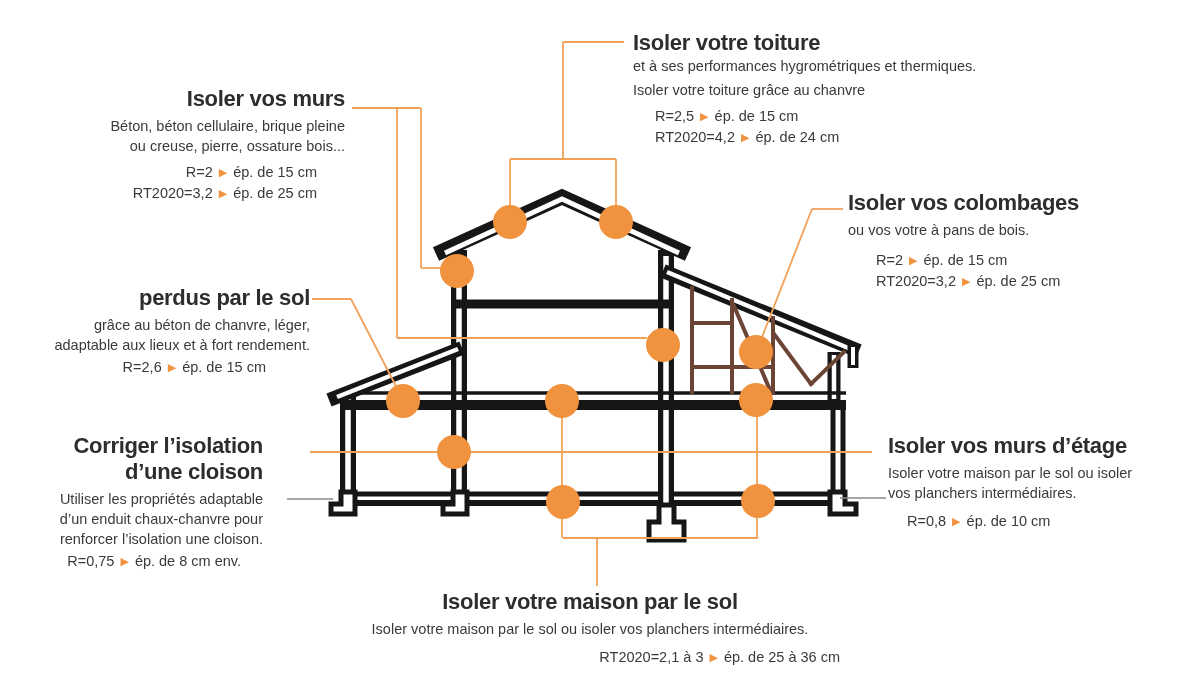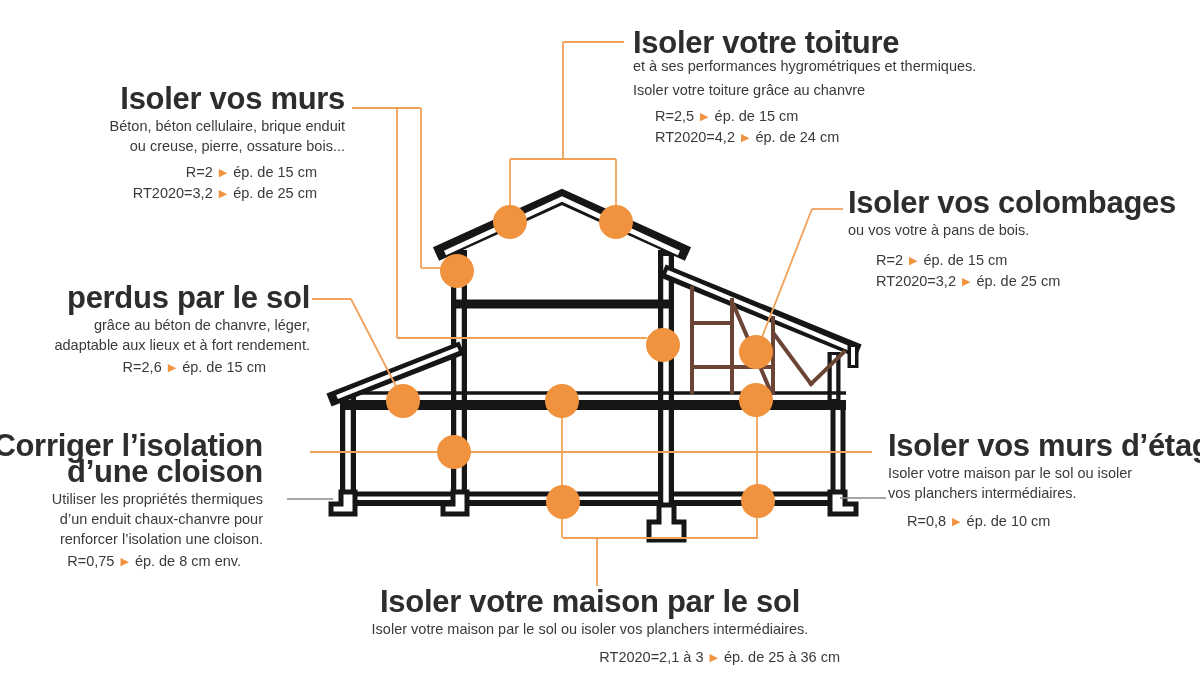--- a/index.html
+++ b/index.html
@@ -16,21 +16,21 @@
   .s-white{stroke:#ffffff;fill:none;}
   .s-timber{stroke:var(--timber);fill:none;stroke-width:4;stroke-linecap:square;}
   .s-line{stroke:var(--line);fill:none;stroke-width:1.8;}
   .s-gray{stroke:var(--gray-line);fill:none;stroke-width:1.6;}
   .foot{fill:#ffffff;stroke:var(--structure);stroke-width:5;stroke-linejoin:miter;}
   .dot{fill:var(--accent);stroke:none;}
   .callout{position:absolute;}
   .callout.r{text-align:right;}
   .callout.c{text-align:center;}
   .co-title{
-    font-size:31px;line-height:26px;font-weight:700;color:var(--title-text);
+    font-size:22px;line-height:26px;font-weight:700;color:var(--title-text);
     letter-spacing:-0.3px;white-space:nowrap;
   }
   .co-desc{font-size:14.5px;line-height:20px;color:var(--body-text);white-space:nowrap;}
   .co-specs{margin-top:6px;}
   .co-spec{font-size:14.5px;line-height:21px;color:var(--body-text);white-space:nowrap;}
   .arrow{color:var(--accent);font-size:11px;margin:0 6px;vertical-align:1px;}
   .mt4{margin-top:4px;}
   .mt10{margin-top:10px;}
 </style>
 </head>
@@ -143,21 +143,21 @@
   <div class="co-desc">et à ses performances hygrométriques et thermiques.</div>
   <div class="co-desc mt4">Isoler votre toiture grâce au chanvre</div>
   <div class="co-specs" style="margin-left:22px;">
     <div class="co-spec"><span>R=2,5</span><span class="arrow">▶</span><span>ép. de 15 cm</span></div>
     <div class="co-spec"><span>RT2020=4,2</span><span class="arrow">▶</span><span>ép. de 24 cm</span></div>
   </div>
 </div>
 
 <div class="callout r" style="right:855px;top:86px;">
   <div class="co-title">Isoler vos murs</div>
-  <div class="co-desc mt4">Béton, béton cellulaire, brique enduit</div>
+  <div class="co-desc mt4">Béton, béton cellulaire, brique pleine</div>
   <div class="co-desc">ou creuse, pierre, ossature bois...</div>
   <div class="co-specs" style="margin-right:28px;">
     <div class="co-spec"><span>R=2</span><span class="arrow">▶</span><span>ép. de 15 cm</span></div>
     <div class="co-spec"><span>RT2020=3,2</span><span class="arrow">▶</span><span>ép. de 25 cm</span></div>
   </div>
 </div>
 
 <div class="callout" style="left:848px;top:190px;">
   <div class="co-title">Isoler vos colombages</div>
   <div class="co-desc mt4">ou vos votre à pans de bois.</div>
@@ -172,21 +172,21 @@
   <div class="co-desc mt4">grâce au béton de chanvre, léger,</div>
   <div class="co-desc">adaptable aux lieux et à fort rendement.</div>
   <div class="co-specs" style="margin-top:2px;margin-right:44px;">
     <div class="co-spec"><span>R=2,6</span><span class="arrow">▶</span><span>ép. de 15 cm</span></div>
   </div>
 </div>
 
 <div class="callout r" style="right:937px;top:433px;">
   <div class="co-title">Corriger l’isolation</div>
   <div class="co-title">d’une cloison</div>
-  <div class="co-desc mt4">Utiliser les propriétés thermiques</div>
+  <div class="co-desc mt4">Utiliser les propriétés adaptable</div>
   <div class="co-desc">d’un enduit chaux-chanvre pour</div>
   <div class="co-desc">renforcer l’isolation une cloison.</div>
   <div class="co-specs" style="margin-top:2px;margin-right:22px;">
     <div class="co-spec"><span>R=0,75</span><span class="arrow">▶</span><span>ép. de 8 cm env.</span></div>
   </div>
 </div>
 
 <div class="callout" style="left:888px;top:433px;">
   <div class="co-title">Isoler vos murs d’étage</div>
   <div class="co-desc mt4">Isoler votre maison par le sol ou isoler</div>

